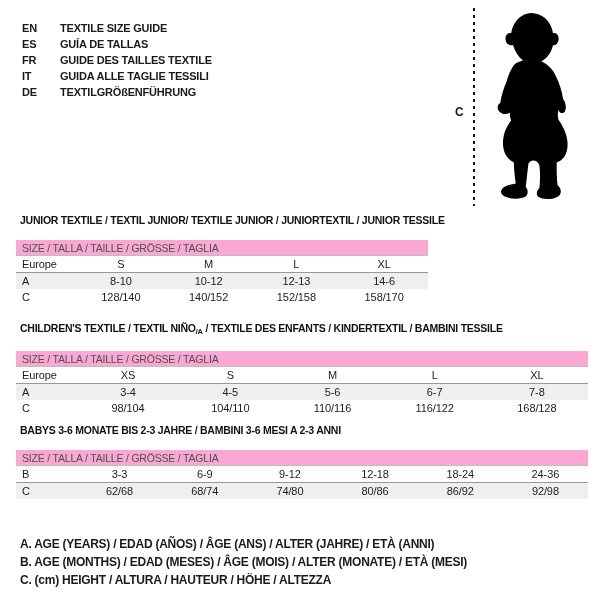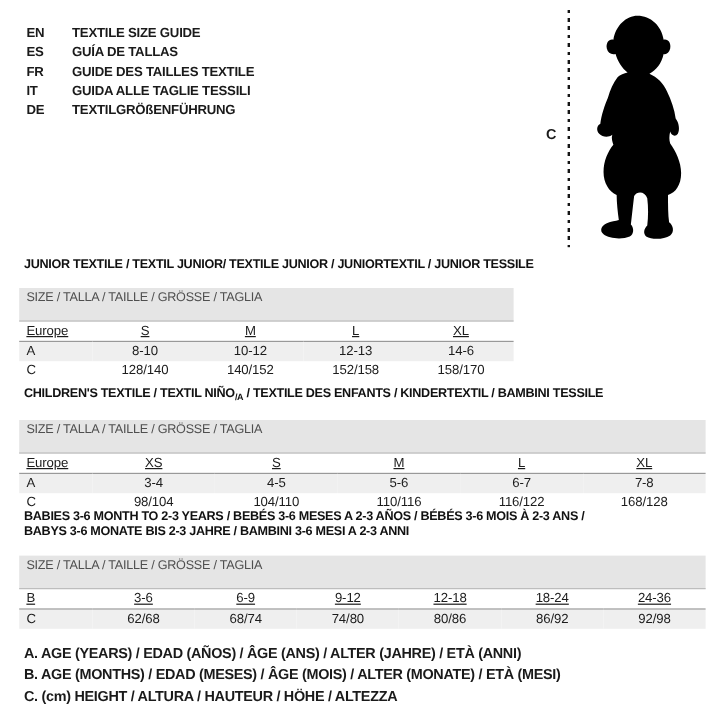--- a/index.html
+++ b/index.html
@@ -21,27 +21,27 @@
   
   .tbl{position:absolute;left:16px;}
   .t1{top:214px;width:412px;}
   .t2{top:322px;width:572px;}
   .t3{top:424px;width:572px;}
   .table-title{font-weight:bold;font-size:10.5px;line-height:13px;letter-spacing:-0.25px;color:#111;white-space:nowrap;padding-left:4px;}
   .title-gap{height:13px;}
   .t3 .title-gap{height:13px;}
   .sub{font-size:7.5px;vertical-align:-2px;}
   .size-bar{
-    background:#e5e5e5;color:#4f4f4f;font-size:10.5px;height:28px;line-height:16px;
+    background:#f9a8d4;color:#4f4f4f;font-size:10.5px;height:16px;line-height:16px;
     padding-left:6px;letter-spacing:-0.2px;border-bottom:1px solid #bdbdbd;box-sizing:border-box;
   }
   table{width:100%;border-collapse:collapse;table-layout:fixed;font-size:11px;color:#1c1c1c;}
   td{height:16px;padding:0;text-align:center;letter-spacing:-0.1px;}
   td.lbl{width:55px;text-align:left;padding-left:6px;}
-  tr.first td{border-bottom:1px solid #999999;text-decoration:underline;}
+  tr.first td{border-bottom:1px solid #999999;}
   tr.shaded{background:#efefef;}
   
   .notes{position:absolute;left:20px;top:535px;}
   .note-line{font-weight:bold;font-size:12px;line-height:18px;letter-spacing:-0.25px;white-space:nowrap;}
 </style>
 </head>
 <body>
 
 <div class="lang-list">
   <div class="lang-row">
@@ -166,29 +166,28 @@
       <td>104/110</td>
       <td>110/116</td>
       <td>116/122</td>
       <td>168/128</td>
     </tr>
   </tbody>
     </table>
 </section>
 
 <section class="tbl t3">
-  <div class="table-title">BABIES 3-6 MONTH TO 2-3 YEARS / BEBÉS 3-6 MESES A 2-3 AÑOS / BÉBÉS 3-6 MOIS À 2-3 ANS /</div>
   <div class="table-title">BABYS 3-6 MONATE BIS 2-3 JAHRE / BAMBINI 3-6 MESI A 2-3 ANNI</div>
   <div class="title-gap"></div>
   <div class="size-bar">SIZE / TALLA / TAILLE / GRÖSSE / TAGLIA</div>
   <table>
     <tbody>
         <tr class="first">
       <td class="lbl">B</td>
-      <td>3-6</td>
+      <td>3-3</td>
       <td>6-9</td>
       <td>9-12</td>
       <td>12-18</td>
       <td>18-24</td>
       <td>24-36</td>
     </tr>
     <tr class="shaded">
       <td class="lbl">C</td>
       <td>62/68</td>
       <td>68/74</td>

